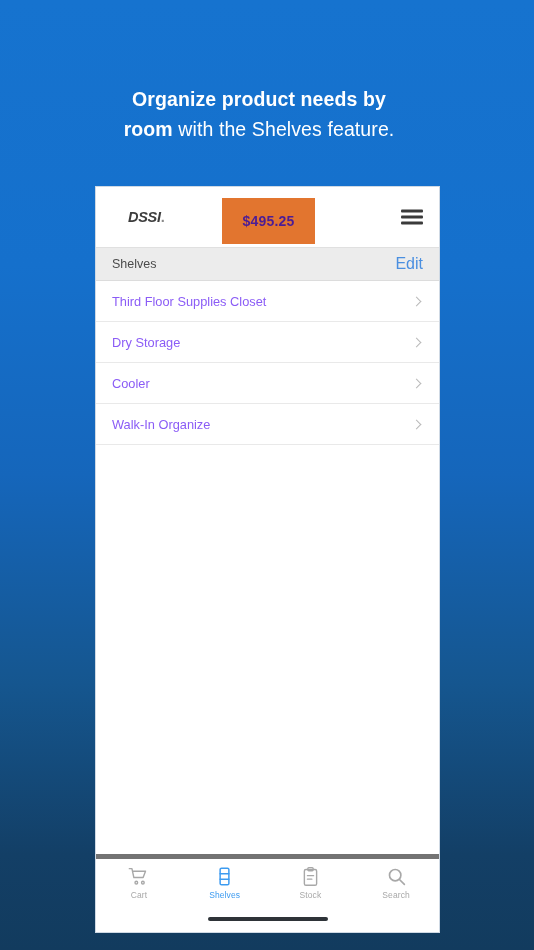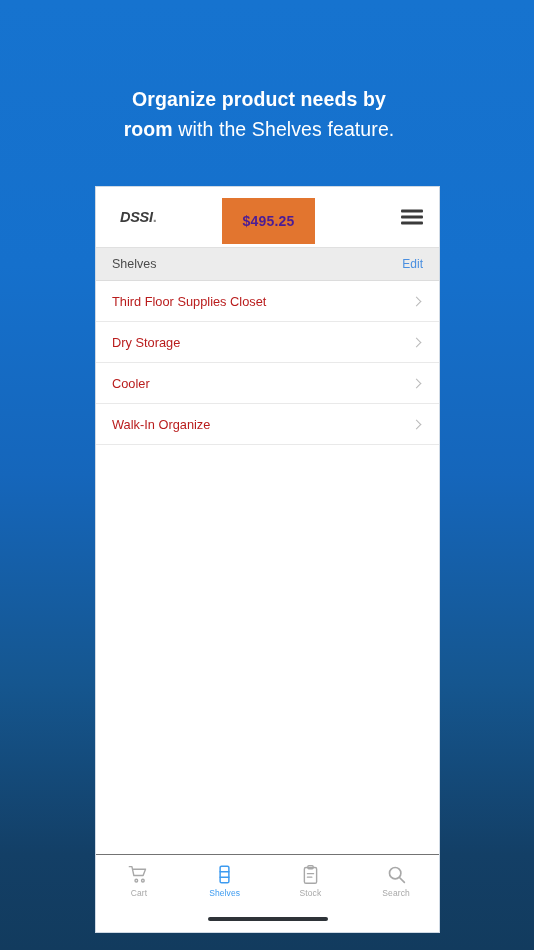--- a/index.html
+++ b/index.html
@@ -44,21 +44,21 @@
     display:flex;
     flex-direction:column;
   }
 
   
   .app-header {
     height:60px;
     flex:0 0 60px;
     display:flex;
     align-items:center;
-    padding:0 24px;
+    padding:0 32px;
     background:#ffffff;
     position:relative;
   }
   .logo {
     font-size:14.5px;
     font-weight:bold;
     font-style:italic;
     color:#3d3d3d;
     letter-spacing:-0.3px;
   }
@@ -96,49 +96,49 @@
     height:34px;
     background:#ececec;
     border-top:1px solid #e0e0e0;
     border-bottom:1px solid #dcdcdc;
     display:flex;
     align-items:center;
     justify-content:space-between;
     padding:0 16px;
   }
   .section-title { font-size:12.5px; color:#4b4b4b; }
-  .edit-link { font-size:12px; color:#4a8fe0; cursor:pointer; }
+  .edit-link { font-size:16px; color:#4a8fe0; cursor:pointer; }
 
   
   .shelf-list { flex:0 0 auto; background:#ffffff; }
   .shelf-row {
     height:41px;
     display:flex;
     align-items:center;
     justify-content:space-between;
     padding:0 16px;
     border-bottom:1px solid #e9e9e9;
     cursor:pointer;
   }
-  .shelf-name { font-size:12.8px; color:#b91c1c; }
+  .shelf-name { font-size:12.8px; color:#8b5cf6; }
   .chev {
     width:7px; height:7px;
     border-right:1.6px solid #b9b9b9;
     border-top:1.6px solid #b9b9b9;
     transform:rotate(45deg);
     margin-right:3px;
   }
 
   .list-filler { flex:1 1 auto; background:#ffffff; }
 
   
   .tab-bar {
     flex:0 0 52px;
     height:52px;
-    border-top:1px solid #737373;
+    border-top:5px solid #737373;
     display:flex;
     background:#ffffff;
   }
   .tab {
     flex:1;
     display:flex;
     flex-direction:column;
     align-items:center;
     justify-content:center;
     gap:3px;

